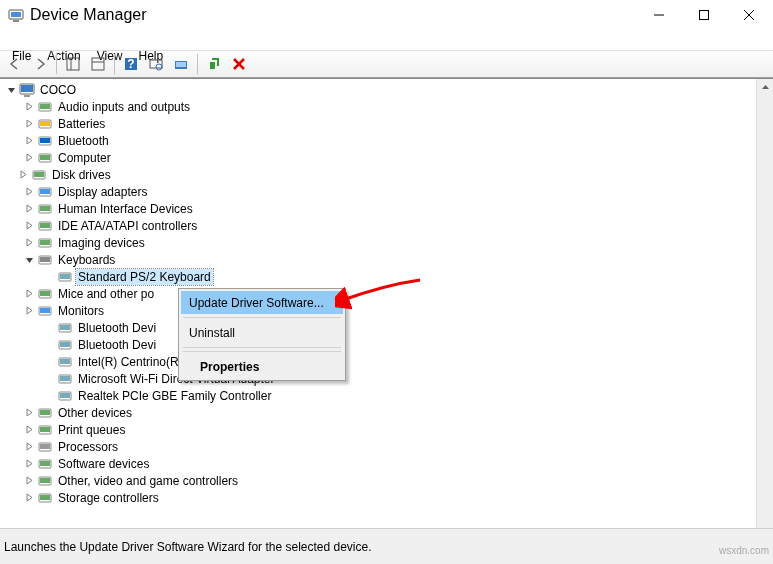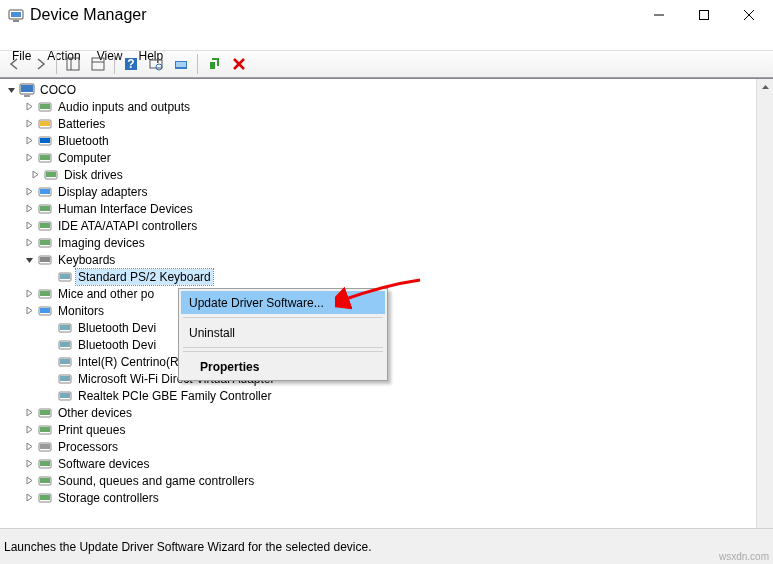--- a/index.html
+++ b/index.html
@@ -18,28 +18,28 @@
 .tree-area { position: absolute; left:0; right:0; top:78px; bottom:18px; border-top:1px solid #828790; overflow:hidden; }
 .tree-area .scroll { position:absolute; right:0; top:0; bottom:0; width:17px; background:#f0f0f0; border-left:1px solid #ddd; }
 .tree-area .scroll .sbtn { height:17px; display:flex; align-items:center; justify-content:center; background:#f0f0f0; }
 .tree { padding: 2px 0; }
 .node { display:flex; align-items:center; height:17px; white-space:nowrap; position:relative; }
 .exp { width:14px; height:14px; display:flex; align-items:center; justify-content:center; cursor:default; }
 .exp svg { width:9px; height:9px; }
 .nicon { width:16px; height:16px; margin: 0 3px 0 1px; flex:0 0 auto; }
 .nlabel { padding: 1px 2px; }
 .nlabel.sel { background:#cce8ff; outline:1px dotted #888; }
-.contextmenu { position:absolute; left:178px; top:288px; width:210px; background:#f0f0f0; border:1px solid #a0a0a0; box-shadow: 3px 3px 3px rgba(0,0,0,0.25); padding:2px; z-index:50; }
+.contextmenu { position:absolute; left:178px; top:288px; width:168px; background:#f0f0f0; border:1px solid #a0a0a0; box-shadow: 3px 3px 3px rgba(0,0,0,0.25); padding:2px; z-index:50; }
 .contextmenu .citem { height:23px; display:flex; align-items:center; padding-left: 8px; }
 .contextmenu .citem.hl { background:#91c9f7; }
 .contextmenu .csep { height:1px; background:#d0d0d0; margin:3px 2px; }
 .contextmenu .citem.bold { font-weight:bold;margin-left:11px; }
 .arrow { position:absolute; left:335px; top:275px; z-index:60; pointer-events:none; }
 .statusbar { position:absolute; left:0; right:0; bottom:0; height:36px; background:#f0f0f0; border-top:1px solid #d0d0d0; display:flex; align-items:center; padding: 0 4px; font-size:11px; }
-.watermark { position:absolute; right:4px; bottom:2px; font-size:10px; color:#aaa; z-index:100; }
+.watermark { position:absolute; right:4px; bottom:8px; font-size:10px; color:#aaa; z-index:100; }
 </style>
 </head>
 <body>
 
 <div class="titlebar">
   <svg class="ticon" viewBox="0 0 16 16">
       <rect x="1" y="3" width="14" height="9" rx="1" fill="#fff" stroke="#555"></rect>
       <rect x="3" y="5" width="10" height="5" fill="#4a90d9"></rect>
       <rect x="5" y="13" width="6" height="2" fill="#888"></rect>
     </svg>
@@ -172,21 +172,21 @@
       </div>
       <div class="node" style="padding-left:22px">
         <span class="exp">
           <svg viewBox="0 0 9 9">
             <path d="M2 1 L7 4.5 L2 8 Z" fill="none" stroke="#808080"></path>
           </svg>
         </span>
         <svg class="nicon" viewBox="0 0 16 16">&gt;<rect x="2" y="4" width="12" height="8" rx="1" fill="#fff" stroke="#888"></rect><rect x="3" y="5" width="10" height="5" fill="#6a6"></rect></svg>
         <span class="nlabel">Computer</span>
       </div>
-      <div class="node" style="padding-left:28px">
+      <div class="node" style="padding-left:16px">
         <span class="exp">
           <svg viewBox="0 0 9 9">
             <path d="M2 1 L7 4.5 L2 8 Z" fill="none" stroke="#808080"></path>
           </svg>
         </span>
         <svg class="nicon" viewBox="0 0 16 16">&gt;<rect x="2" y="4" width="12" height="8" rx="1" fill="#fff" stroke="#888"></rect><rect x="3" y="5" width="10" height="5" fill="#6a6"></rect></svg>
         <span class="nlabel">Disk drives</span>
       </div>
       <div class="node" style="padding-left:22px">
         <span class="exp">
@@ -311,21 +311,21 @@
         <svg class="nicon" viewBox="0 0 16 16">&gt;<rect x="2" y="4" width="12" height="8" rx="1" fill="#fff" stroke="#888"></rect><rect x="3" y="5" width="10" height="5" fill="#6a6"></rect></svg>
         <span class="nlabel">Software devices</span>
       </div>
       <div class="node" style="padding-left:22px">
         <span class="exp">
           <svg viewBox="0 0 9 9">
             <path d="M2 1 L7 4.5 L2 8 Z" fill="none" stroke="#808080"></path>
           </svg>
         </span>
         <svg class="nicon" viewBox="0 0 16 16">&gt;<rect x="2" y="4" width="12" height="8" rx="1" fill="#fff" stroke="#888"></rect><rect x="3" y="5" width="10" height="5" fill="#6a6"></rect></svg>
-        <span class="nlabel">Sound, queues and game controllers</span>
+        <span class="nlabel">Other, video and game controllers</span>
       </div>
       <div class="node" style="padding-left:22px">
         <span class="exp">
           <svg viewBox="0 0 9 9">
             <path d="M2 1 L7 4.5 L2 8 Z" fill="none" stroke="#808080"></path>
           </svg>
         </span>
         <svg class="nicon" viewBox="0 0 16 16">&gt;<rect x="2" y="4" width="12" height="8" rx="1" fill="#fff" stroke="#888"></rect><rect x="3" y="5" width="10" height="5" fill="#6a6"></rect></svg>
         <span class="nlabel">Storage controllers</span>
       </div>

